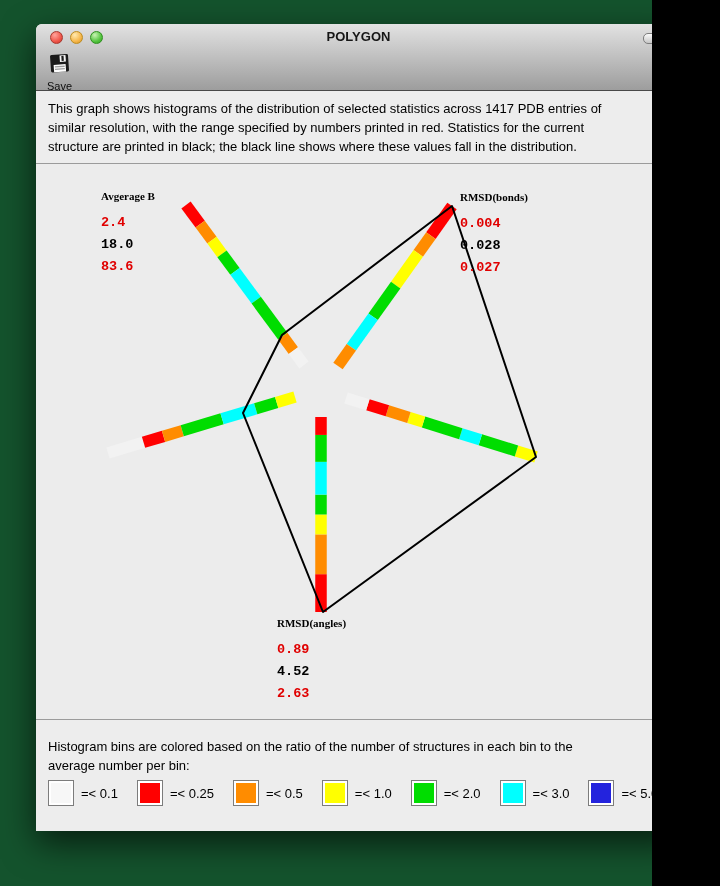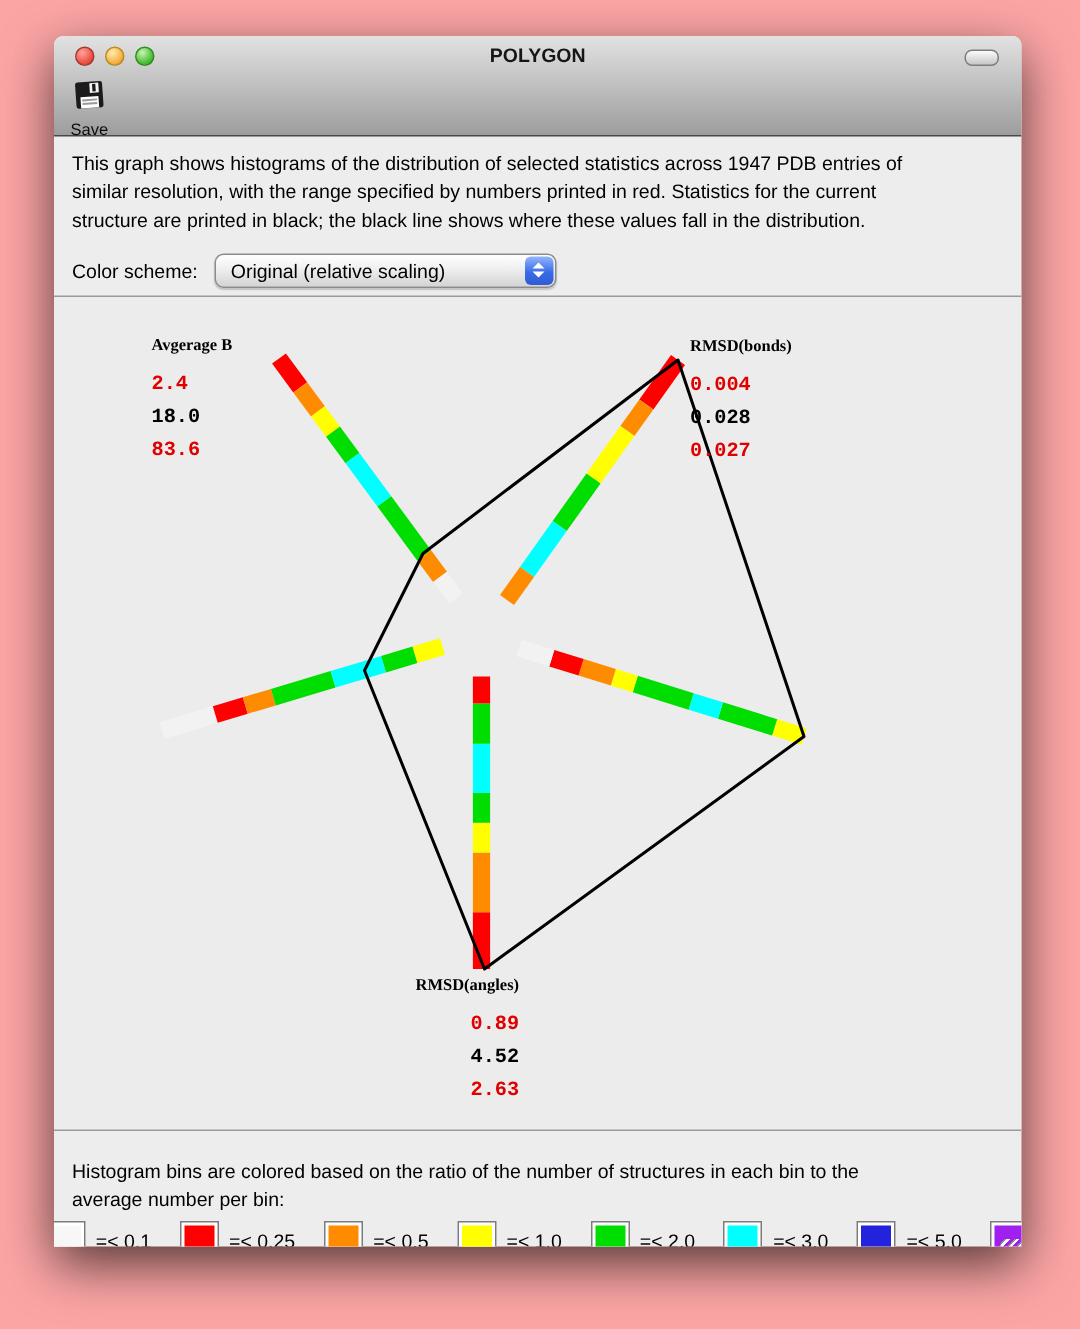--- a/index.html
+++ b/index.html
@@ -1,16 +1,16 @@
 <!DOCTYPE html>
 <html><head>
 <meta charset="utf-8">
 <style>
   html,body{margin:0;padding:0;background:#000;}
-  .screen{position:relative;width:720px;height:886px;background:#fca5a5;overflow:hidden;
+  .screen{position:relative;width:652px;height:886px;background:#14532d;overflow:hidden;
           font-family:"Liberation Sans",sans-serif;}
   .window{position:absolute;left:36px;top:24px;width:645px;height:807px;background:#ededed;
           border-radius:6px 6px 0 0;overflow:hidden;display:flex;flex-direction:column;
           box-shadow:0 12px 34px rgba(0,0,0,.65);}
   
   .header{flex:none;height:66px;background:linear-gradient(#e2e2e2,#c3c3c3 45%,#9d9d9d);
           border-bottom:1px solid #484848;position:relative;}
   .titlebar{height:26px;position:relative;}
   .traffic{position:absolute;left:14px;top:7px;display:flex;gap:7px;}
   .tl{width:13px;height:13px;border-radius:50%;box-sizing:border-box;cursor:default;}
@@ -46,21 +46,21 @@
   .stat-block{position:absolute;}
   .stat-title{font-family:"Liberation Serif",serif;font-weight:700;font-size:11px;color:#000;
               height:22px;white-space:nowrap;}
   .stat-val{font-family:"Liberation Mono",monospace;font-weight:700;font-size:13.5px;height:22px;
             line-height:22px;white-space:nowrap;}
   .stat-val.red{color:#e00000;}
   .stat-val.black{color:#000;}
   
   .footer{flex:1;position:relative;padding:7px 12px 0 12px;}
   .footer-text{font-size:13px;line-height:19px;color:#000;white-space:pre-line;margin-top:10px;}
-  .legend{display:flex;align-items:center;margin-top:5px;gap:19px;justify-content:center;}
+  .legend{display:flex;align-items:center;margin-top:5px;gap:19px;}
   .legend-item{display:flex;align-items:center;gap:7px;}
   .swatch{width:20px;height:20px;border:1px solid #7c7c7c;background:#fff;padding:2px;flex:none;}
   .swatch .fill{display:block;width:100%;height:100%;}
   .legend-label{font-size:13px;color:#000;white-space:nowrap;}
   .resize-grip{position:absolute;right:0;bottom:0;width:14px;height:14px;
        background:repeating-linear-gradient(135deg,rgba(0,0,0,0) 0 2px,#8d8d8d 2px 3px,#fafafa 3px 4.5px);}
 </style>
 </head>
 <body>
 
@@ -89,34 +89,24 @@
                 <rect x="7.6" y="15" width="9.8" height="1.3" fill="#9a9a9a"></rect>
                 <rect x="7.6" y="17.4" width="9.8" height="1.3" fill="#9a9a9a"></rect>
               </g>
             </svg>
           </span>
           <span class="save-label">Save</span>
         </div>
       </div>
     </div>
 
-    <div class="desc-panel">This graph shows histograms of the distribution of selected statistics across 1947 PDB entries of
+    <div class="desc-panel">This graph shows histograms of the distribution of selected statistics across 1417 PDB entries of
 similar resolution, with the range specified by numbers printed in red.  Statistics for the current
 structure are printed in black; the black line shows where these values fall in the distribution.</div>
 
-    <div class="color-row">
-      <span class="cs-label">Color scheme:</span>
-      <div class="dropdown">
-        <span class="dd-value">Original (relative scaling)</span>
-        <span class="dd-stepper">
-            <i class="up"></i>
-            <i class="down"></i>
-          </span>
-      </div>
-    </div>
 
     <div class="plot">
       <svg id="polygon-svg" width="645" height="555">
           <g>
             <line x1="150" y1="41" x2="164.16" y2="60.2" stroke="#ff0000" stroke-width="11.5"></line>
             <line x1="164.16" y1="60.2" x2="175.96" y2="76.2" stroke="#ff8c00" stroke-width="11.5"></line>
             <line x1="175.96" y1="76.2" x2="185.99" y2="89.8" stroke="#ffff00" stroke-width="11.5"></line>
             <line x1="185.99" y1="89.8" x2="198.97" y2="107.39999999999999" stroke="#00dd00" stroke-width="11.5"></line>
             <line x1="198.97" y1="107.39999999999999" x2="220.20999999999998" y2="136.2" stroke="#00ffff" stroke-width="11.5"></line>
             <line x1="220.20999999999998" y1="136.2" x2="246.76" y2="172.2" stroke="#00dd00" stroke-width="11.5"></line>
@@ -167,21 +157,21 @@
             <div class="stat-val red">2.4</div>
             <div class="stat-val black">18.0</div>
             <div class="stat-val red">83.6</div>
           </div>
           <div class="stat-block" style="left: 424px; top: 27px;">
             <div class="stat-title">RMSD(bonds)</div>
             <div class="stat-val red">0.004</div>
             <div class="stat-val black">0.028</div>
             <div class="stat-val red">0.027</div>
           </div>
-          <div class="stat-block" style="left: 241px; top: 453px; text-align: right;">
+          <div class="stat-block" style="left: 241px; top: 453px;">
             <div class="stat-title">RMSD(angles)</div>
             <div class="stat-val red">0.89</div>
             <div class="stat-val black">4.52</div>
             <div class="stat-val red">2.63</div>
           </div>
         </div>
     </div>
 
     <div class="footer">
       <div class="footer-text">Histogram bins are colored based on the ratio of the number of structures in each bin to the

